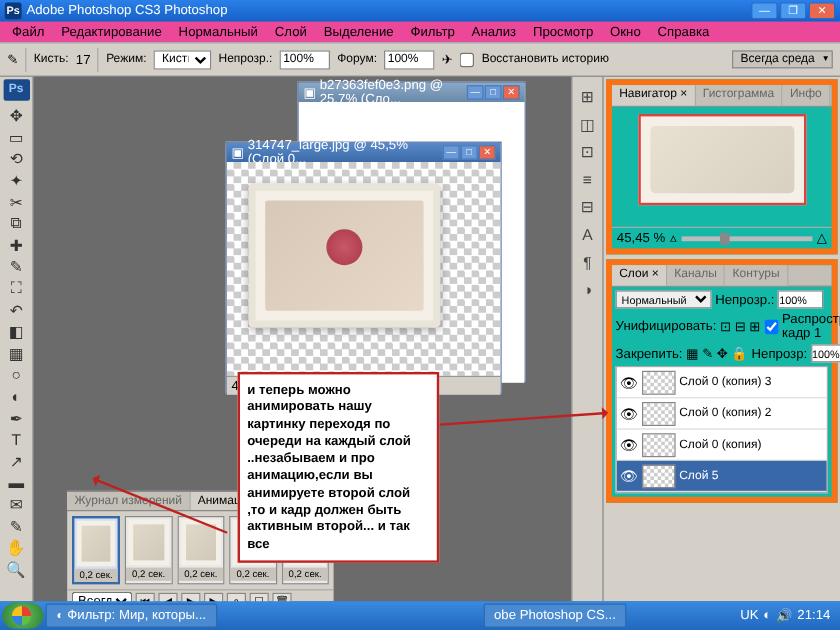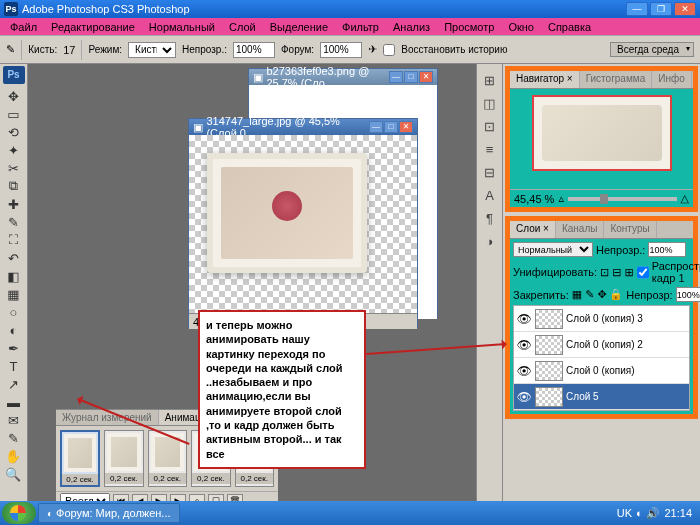--- a/index.html
+++ b/index.html
@@ -313,20 +313,23 @@
     </div>
   </div>
 </div>
 
 <div class="annotation">и теперь можно анимировать нашу картинку переходя по очереди на каждый слой ..незабываем и про анимацию,если вы анимируете второй слой ,то и кадр должен быть активным второй... и так все</div>
 <div class="arrow1"></div>
 <div class="arrow2"></div>
 
 <div class="taskbar">
   <div class="startbtn"></div>
-  <div class="taskbtn">◐ <span>Форум: Мир, должен...</span></div>
+  <div class="taskbtn">◐ <span>Фильтр: Мир, которы...</span></div>
+  <div class="taskbtn" style="margin-left:220px">
+      <span>obe Photoshop CS...</span>
+    </div>
   <div class="tray">
     <span>UK</span>
     <span>◐</span>
     <span>🔊</span>
     <span>21:14</span>
   </div>
 </div>
 
 </body></html>

